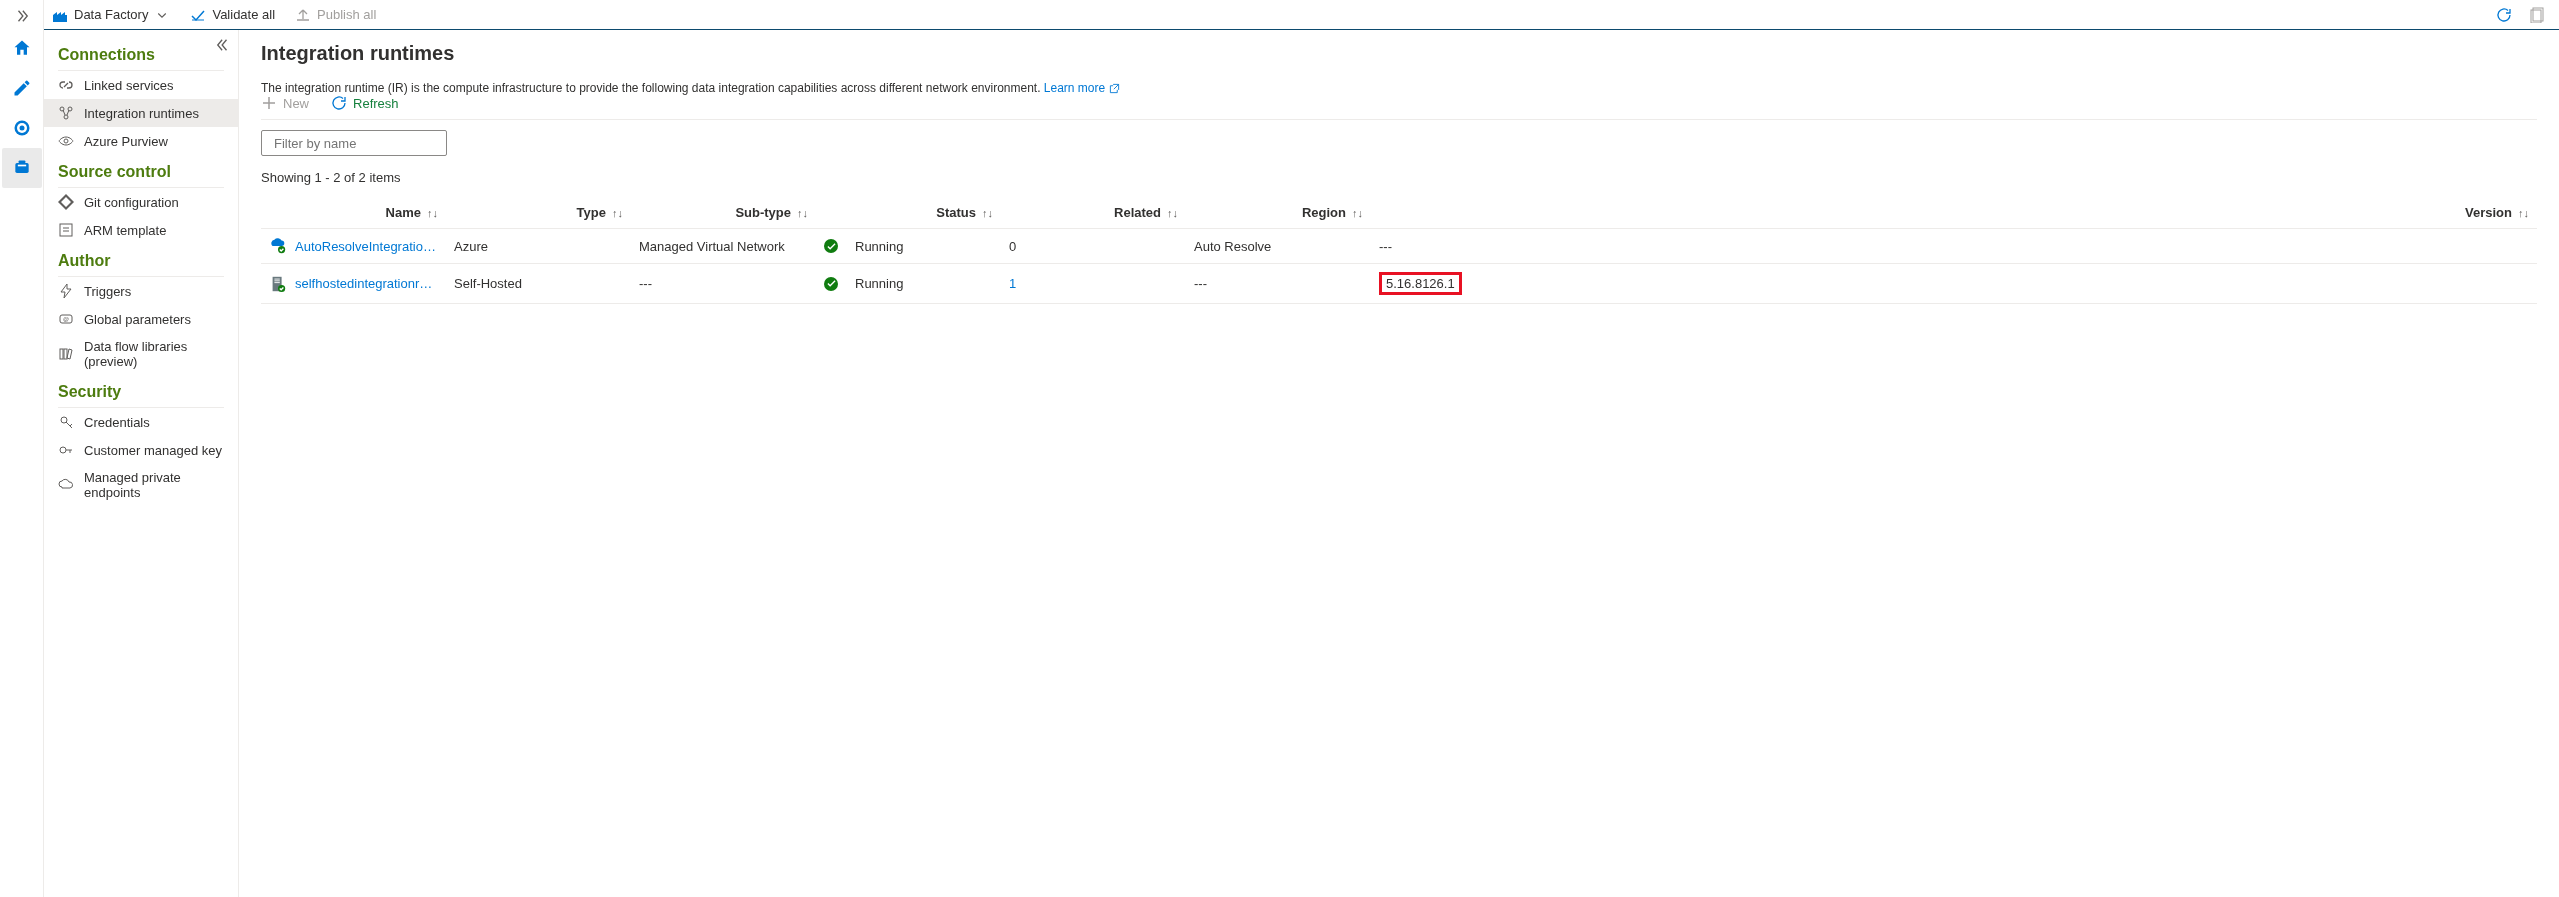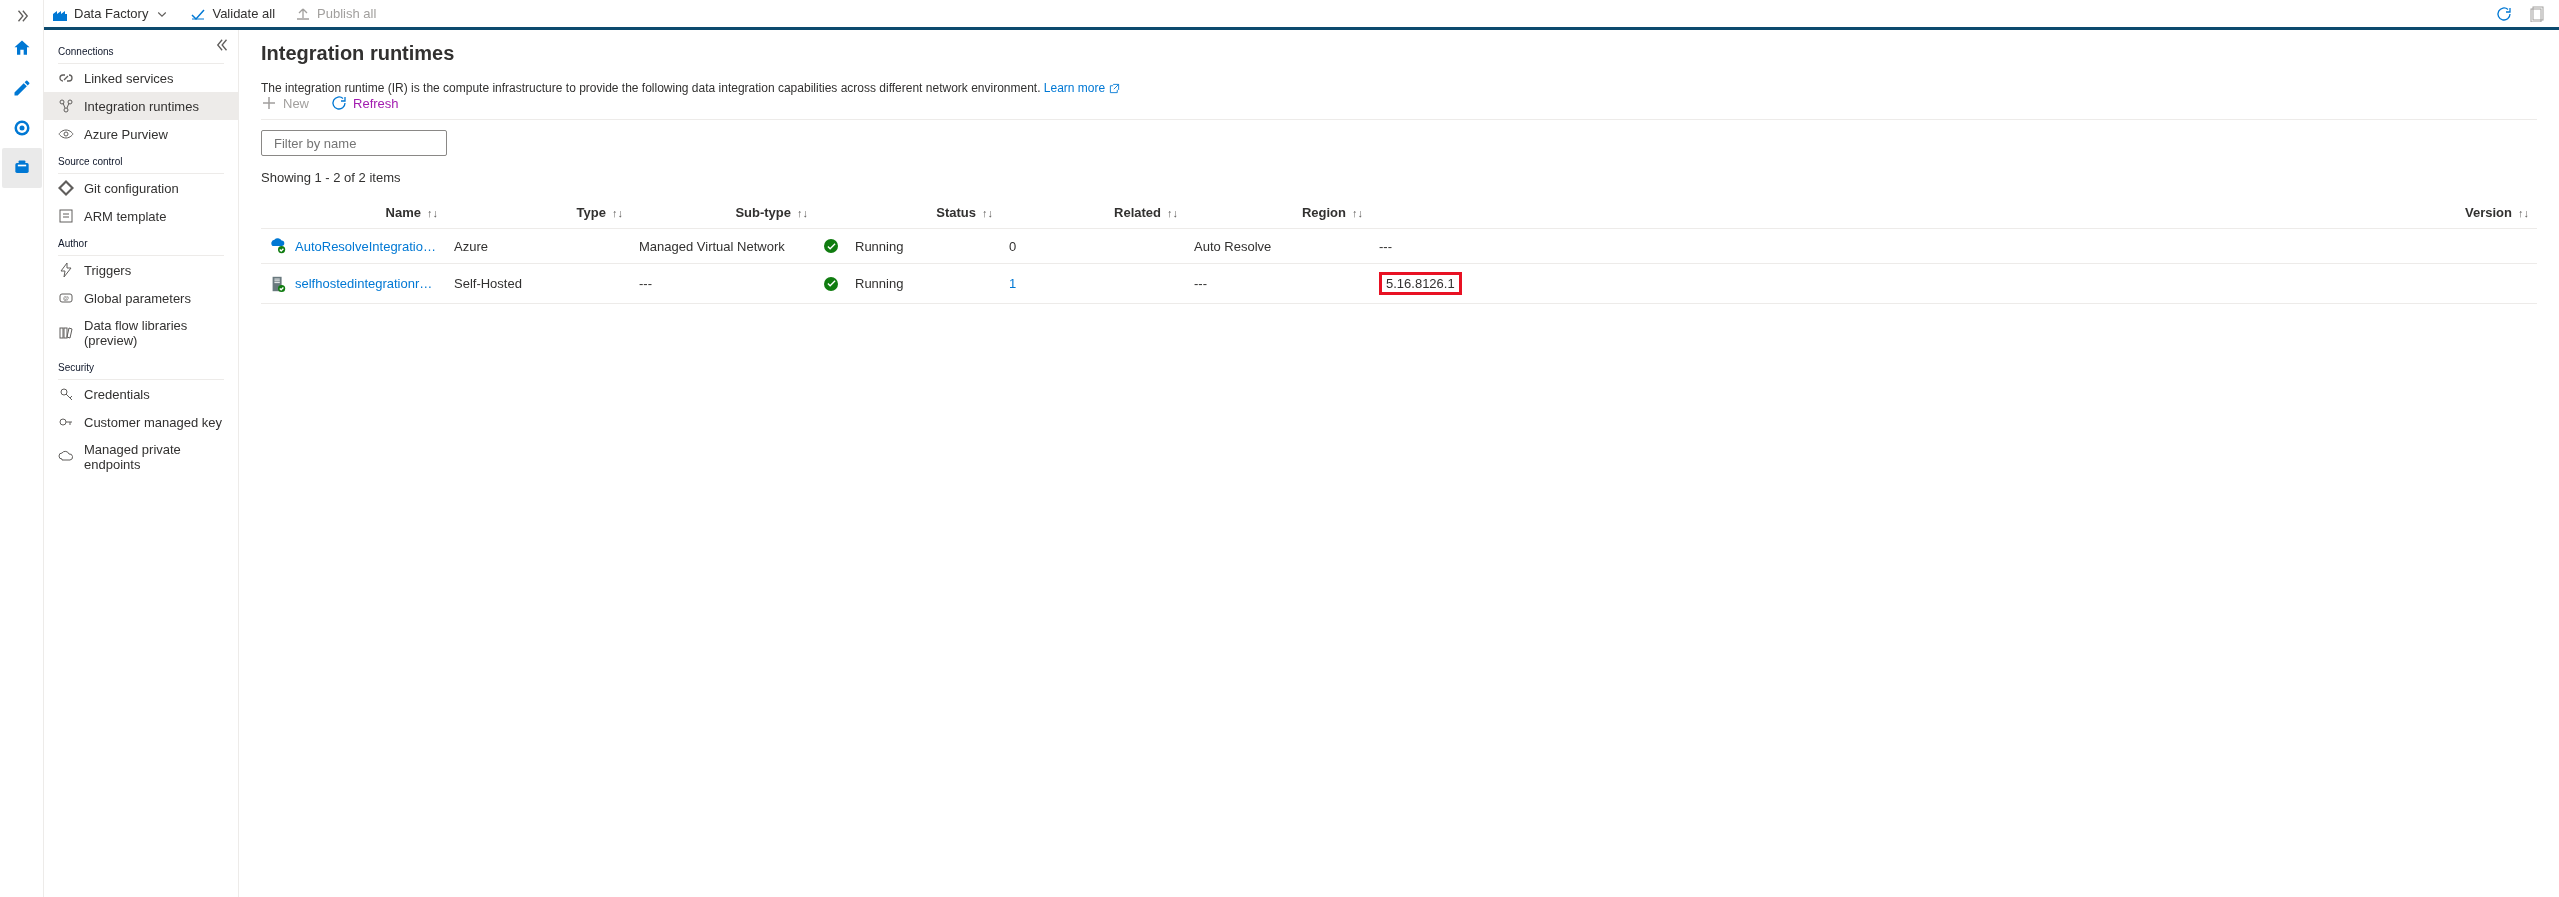--- a/index.html
+++ b/index.html
@@ -10,49 +10,49 @@
   .rail { width: 44px; background: #fff; border-right: 1px solid #edebe9; display: flex; flex-direction: column; align-items: center; padding-top: 4px; }
   .rail-item { width: 40px; height: 40px; display: flex; align-items: center; justify-content: center; cursor: pointer; border-radius:2px; }
   .rail-item.active { background: #eaeaea; }
   .rail-item svg { width: 20px; height: 20px; }
   .rail-expand { width:44px; height:24px; display:flex; align-items:center; justify-content:center; cursor:pointer;}
 
   
   .col { flex: 1; display: flex; flex-direction: column; min-width:0; }
 
   
-  .topbar { height: 30px; border-bottom: 3px solid #0c4a6e; display: flex; align-items: center; padding: 0 8px; }
+  .topbar { height: 30px; border-bottom: 1px solid #0c4a6e; display: flex; align-items: center; padding: 0 8px; }
   .tb-group { display: flex; align-items: center; gap: 6px; margin-right: 20px; cursor:pointer;}
   .tb-icon { width:16px; height:16px; display:flex; align-items:center; justify-content:center; }
   .tb-label { font-size: 13px; }
   .tb-disabled { color:#a19f9d; }
   .topbar .spacer { flex: 1; }
   .topbar .right-icons { display:flex; gap:16px; align-items:center; padding-right:4px;}
   .right-icons span { width:18px; height:18px; display:flex; align-items:center; justify-content:center; cursor:pointer; color:#0078d4;}
   .right-icons span.grey{ color:#a19f9d;}
 
   
   .body { flex: 1; display: flex; min-height:0;}
 
   
   .sidebar { width: 195px; border-right: 1px solid #edebe9; padding: 8px 0 0 0; position:relative; }
   .collapse-handle { position:absolute; top:6px; right:6px; width:18px; height:18px; display:flex; align-items:center; justify-content:center; cursor:pointer;}
-  .sb-heading { font-size: 10px; font-weight: 400; padding: 8px 14px 4px 14px; color:#0f172a; }
+  .sb-heading { font-size: 16px; font-weight: 700; padding: 8px 14px 4px 14px; color:#4d7c0f; }
   .sb-sep { border-top:1px solid #edebe9; margin: 2px 14px 0 14px; }
   .sb-item { display: flex; align-items: center; gap: 10px; padding: 6px 8px 6px 14px; cursor: pointer; font-size: 13px; }
   .sb-item.active { background: #edebe9; }
   .sb-item .ic { width: 16px; height: 16px; flex-shrink:0; display:flex; align-items:center; justify-content:center; color:#605e5c;}
 
   
   .main { flex:1; padding: 12px 22px; overflow:auto; }
   .page-title { font-size: 20px; font-weight: 600; margin-bottom: 16px; }
   .page-desc { font-size: 12px; color:#323130; }
   .page-desc a { color:#0078d4; text-decoration:none; }
   .actions { display:flex; align-items:center; gap:22px; margin-bottom:8px; }
-  .act { display:flex; align-items:center; gap:6px; cursor:pointer; color:#a21caf;}
+  .act { display:flex; align-items:center; gap:6px; cursor:pointer; color:#15803d;}
   .act.disabled{ color:#a19f9d;}
   .act .ic { width:16px; height:16px; display:flex; align-items:center; justify-content:center; color:#0078d4;}
   .act.disabled .ic{ color:#a19f9d;}
   .hr { border-top:1px solid #edebe9; margin-bottom:10px; }
 
   .filter { display:inline-flex; align-items:center; border:1px solid #8a8886; height:26px; padding:0 6px; width:186px; color:#605e5c; border-radius:2px; margin-bottom:14px;}
   .filter input { border:none; outline:none; flex:1; font-size:13px; color:#323130; background:transparent;}
   .filter .ic{ width:14px; height:14px; margin-right:6px; color:#0078d4;}
 
   .count { font-size:13px; margin-bottom:12px; }

